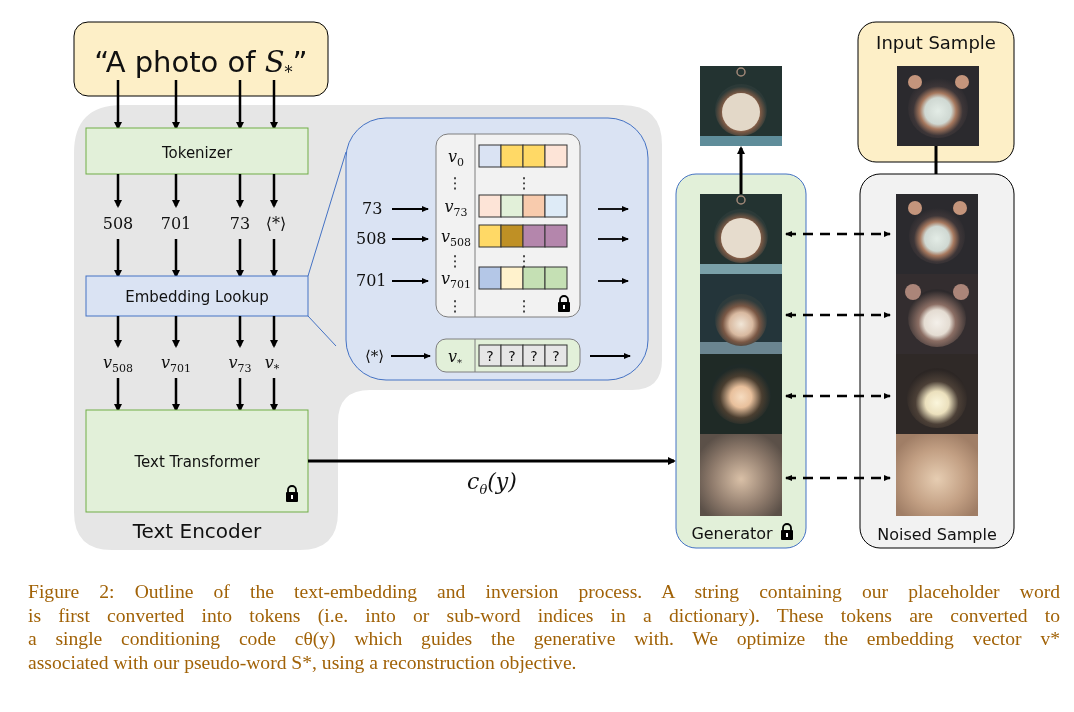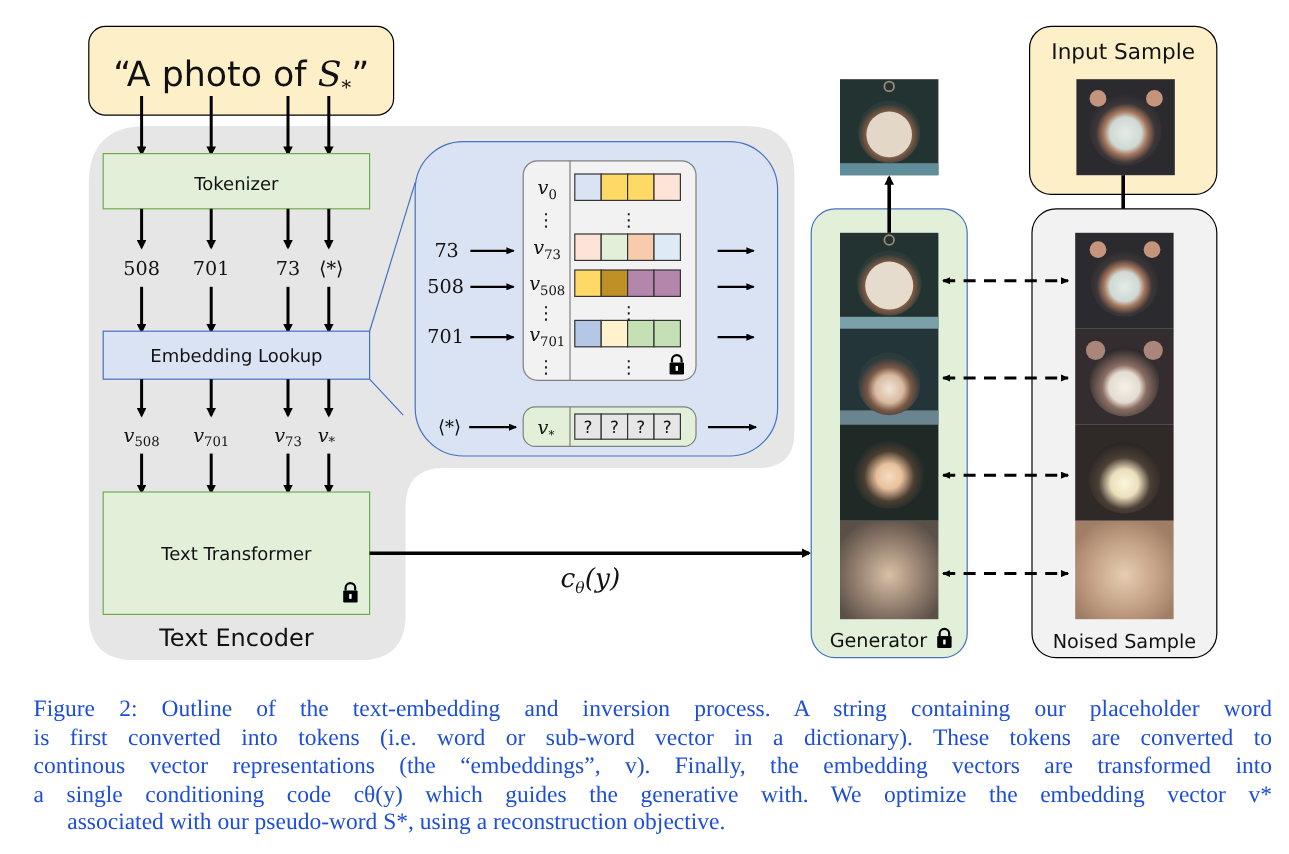--- a/index.html
+++ b/index.html
@@ -3,25 +3,25 @@
 <meta charset="utf-8">
 <style>
   html, body { margin:0; padding:0; background:#ffffff; }
   body { width:1074px; height:712px; position:relative; overflow:hidden; font-family:"DejaVu Sans", sans-serif; }
   #diagram { position:absolute; left:0; top:0; }
   .lbl { font-family:"DejaVu Sans", sans-serif; fill:#111; }
   .math { font-family:"DejaVu Serif", serif; font-style:italic; fill:#111; }
   .num { font-family:"DejaVu Serif", serif; fill:#111; }
   #caption {
     position:absolute; left:28px; top:580px; width:1032px;
-    font-family:"Liberation Serif", serif; font-size:19.6px; line-height:23.6px; color:#1d4ed8;
+    font-family:"Liberation Serif", serif; font-size:19.6px; line-height:23.6px; color:#a16207;
     text-align:justify;
   }
   #caption .cline { display:block; white-space:nowrap; text-align-last:justify; }
-  #caption .cline.last { text-align-last:left;margin-left:28px; }
+  #caption .cline.last { text-align-last:left; }
 </style>
 </head>
 <body>
 
 <svg id="diagram" width="1074" height="570" viewBox="0 0 1074 570" xmlns="http://www.w3.org/2000/svg">
   <defs>
     <marker id="ah" markerWidth="8" markerHeight="8" refX="6" refY="4" orient="auto" markerUnits="userSpaceOnUse">
       <path d="M0,0 L8,4 L0,8 z" fill="#000"></path>
     </marker>
     <marker id="ahs" markerWidth="7" markerHeight="6" refX="6" refY="3" orient="auto" markerUnits="userSpaceOnUse">
@@ -332,17 +332,16 @@
   <g stroke="#000" stroke-width="2.5" stroke-dasharray="10,7">
     <line x1="786" y1="234" x2="890" y2="234" marker-start="url(#ahsr)" marker-end="url(#ahs)"></line>
     <line x1="786" y1="315" x2="890" y2="315" marker-start="url(#ahsr)" marker-end="url(#ahs)"></line>
     <line x1="786" y1="396" x2="890" y2="396" marker-start="url(#ahsr)" marker-end="url(#ahs)"></line>
     <line x1="786" y1="478" x2="890" y2="478" marker-start="url(#ahsr)" marker-end="url(#ahs)"></line>
   </g>
 </svg>
 
 <div id="caption">
   <span class="cline">Figure 2: Outline of the text-embedding and inversion process. A string containing our placeholder word</span>
-  <span class="cline">is first converted into tokens (i.e. word or sub-word vector in a dictionary). These tokens are converted to</span>
-  <span class="cline">continous vector representations (the “embeddings”, v). Finally, the embedding vectors are transformed into</span>
+  <span class="cline">is first converted into tokens (i.e. into or sub-word indices in a dictionary). These tokens are converted to</span>
   <span class="cline">a single conditioning code cθ(y) which guides the generative with. We optimize the embedding vector v*</span>
   <span class="cline last">associated with our pseudo-word S*, using a reconstruction objective.</span>
 </div>
 
 </body></html>

